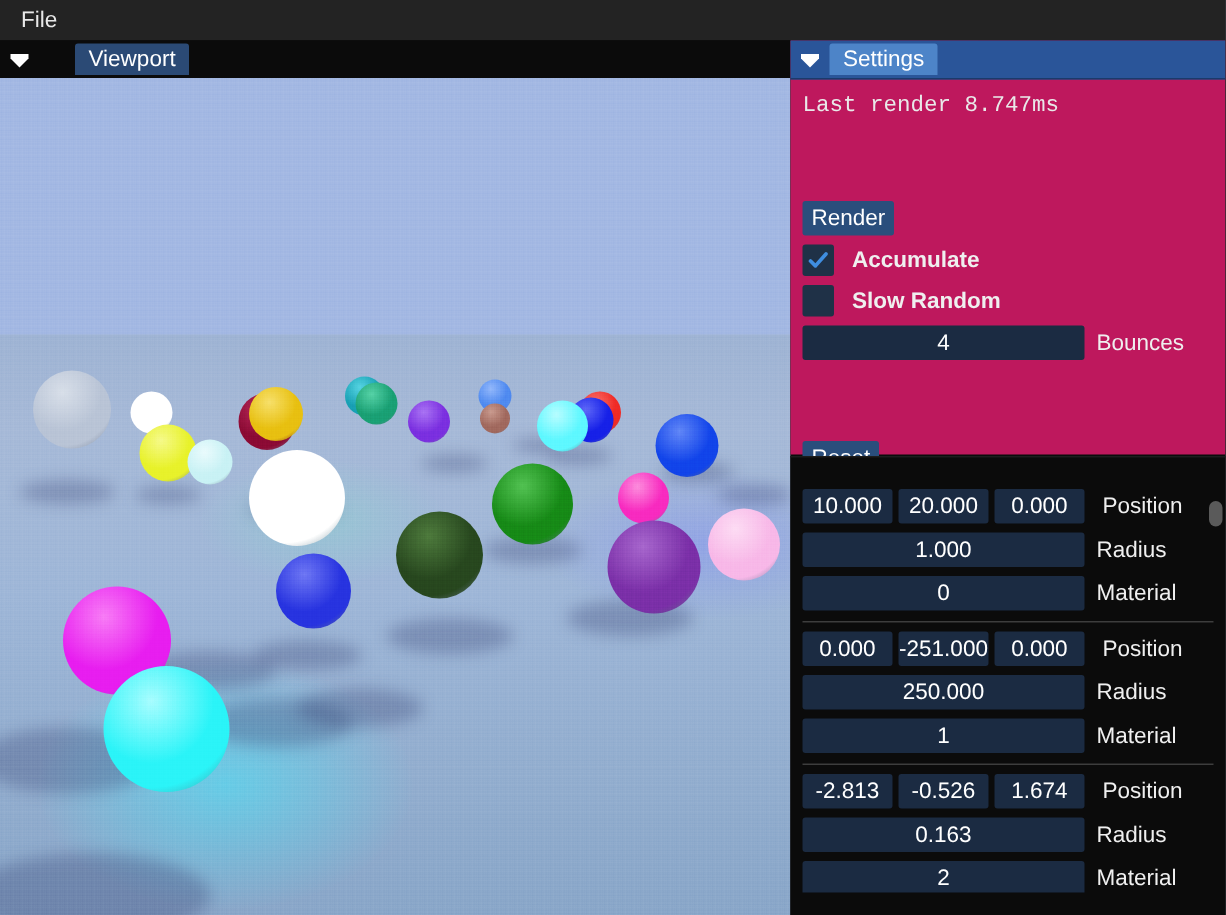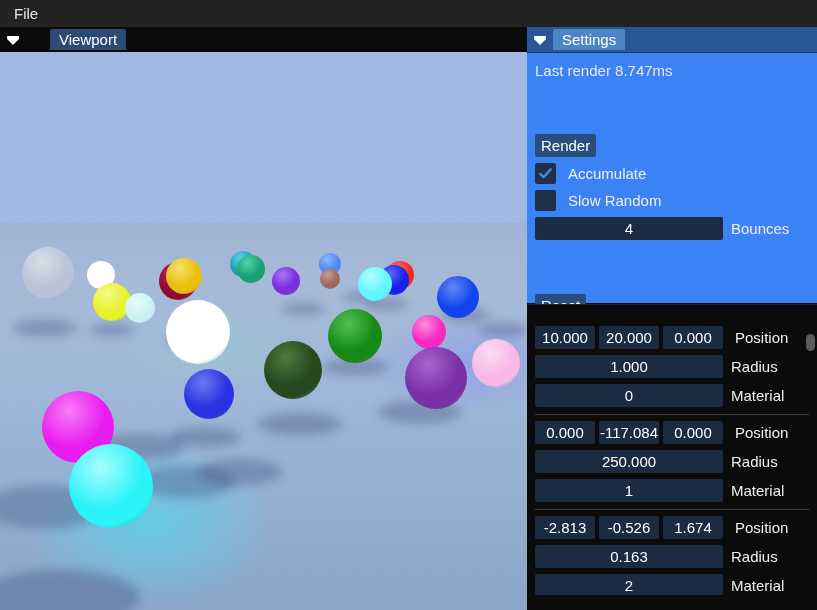--- a/index.html
+++ b/index.html
@@ -107,40 +107,41 @@
 
   
   #right-dock {
     position: absolute; left: 527px; top: 27px;
     width: 290px; height: 583px;
     background: #0b0b0b;
   }
   #settings-panel {
     position: absolute; left: 0; top: 0;
     width: 290px; height: 276px;
-    background: #3b82f6;
+    background: #be185d;
   }
   #settings-tabbar {
     position: absolute; left: 0; top: 0;
     width: 290px; height: 25px;
     background: #2a5599;
     display: flex; align-items: center;
     border-bottom: 1px solid #1b3a6b;
   }
   #settings-body {
     position: absolute; left: 0; top: 26px;
     width: 290px; height: 250px;
     padding: 6px 8px 0 8px;
     box-sizing: border-box;
   }
   .status-text {
     color: #e9e9e9;
     font-size: 15px;
     line-height: 20px;
     margin: 2px 0 5px 0;
+    font-family: Liberation Mono, monospace;
   }
   .btn {
     display: inline-block;
     background: #2a4e7c;
     color: #ffffff;
     font-size: 15px;
     padding: 2px 6px;
     line-height: 19px;
     border-radius: 2px;
     cursor: pointer;
@@ -157,20 +158,21 @@
     border-radius: 2px;
     display: flex; align-items: center; justify-content: center;
     cursor: pointer;
     flex: none;
   }
   .check-label {
     color: #efefef;
     font-size: 15px;
     margin-left: 12px;
     line-height: 20px;
+    font-weight: bold;
   }
   .field-row {
     display: flex; align-items: center;
     margin-top: 6px;
   }
   .num-field {
     background: #1b2b42;
     color: #ffffff;
     font-size: 15px;
     height: 23px;
@@ -357,21 +359,21 @@
             </div>
             <div class="field-row">
               <div class="num-field wide-field">0</div>
               <div class="field-label">Material</div>
             </div>
           </div>
           <div class="sphere-sep"></div>
           <div class="sphere-group">
             <div class="field-row vec-row">
               <div class="num-field">0.000</div>
-              <div class="num-field">-117.084</div>
+              <div class="num-field">-251.000</div>
               <div class="num-field">0.000</div>
               <div class="field-label">Position</div>
             </div>
             <div class="field-row">
               <div class="num-field wide-field">250.000</div>
               <div class="field-label">Radius</div>
             </div>
             <div class="field-row">
               <div class="num-field wide-field">1</div>
               <div class="field-label">Material</div>

